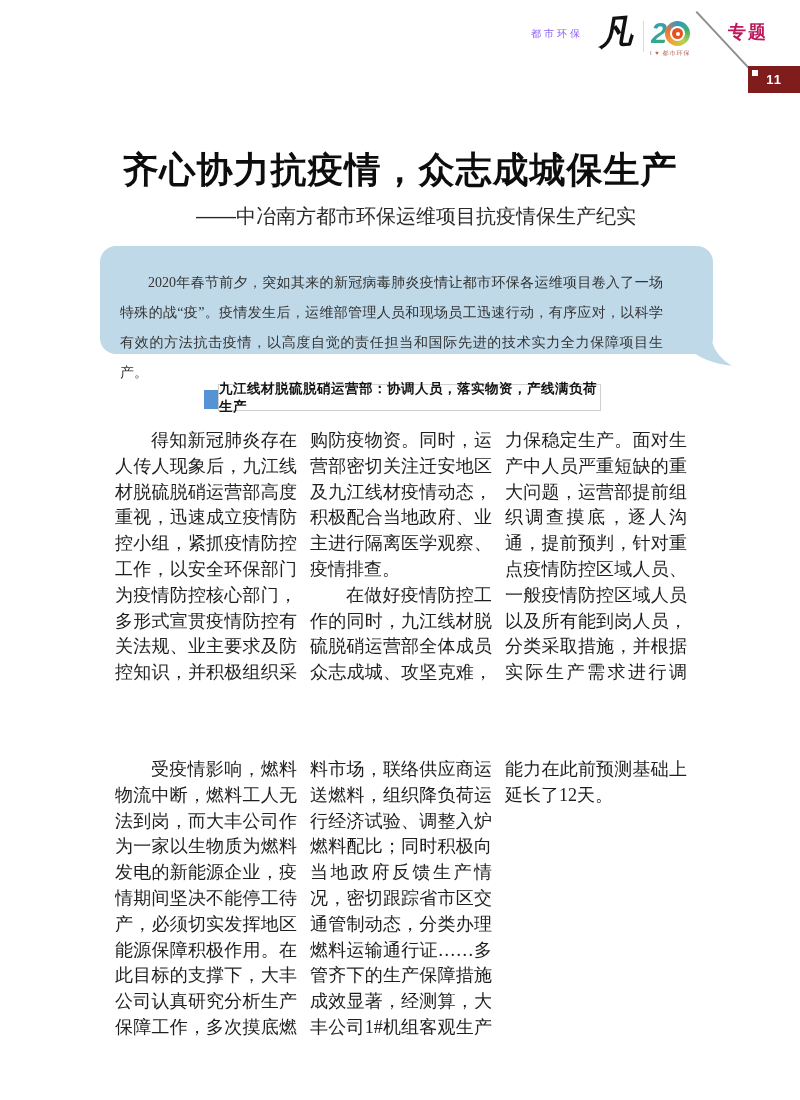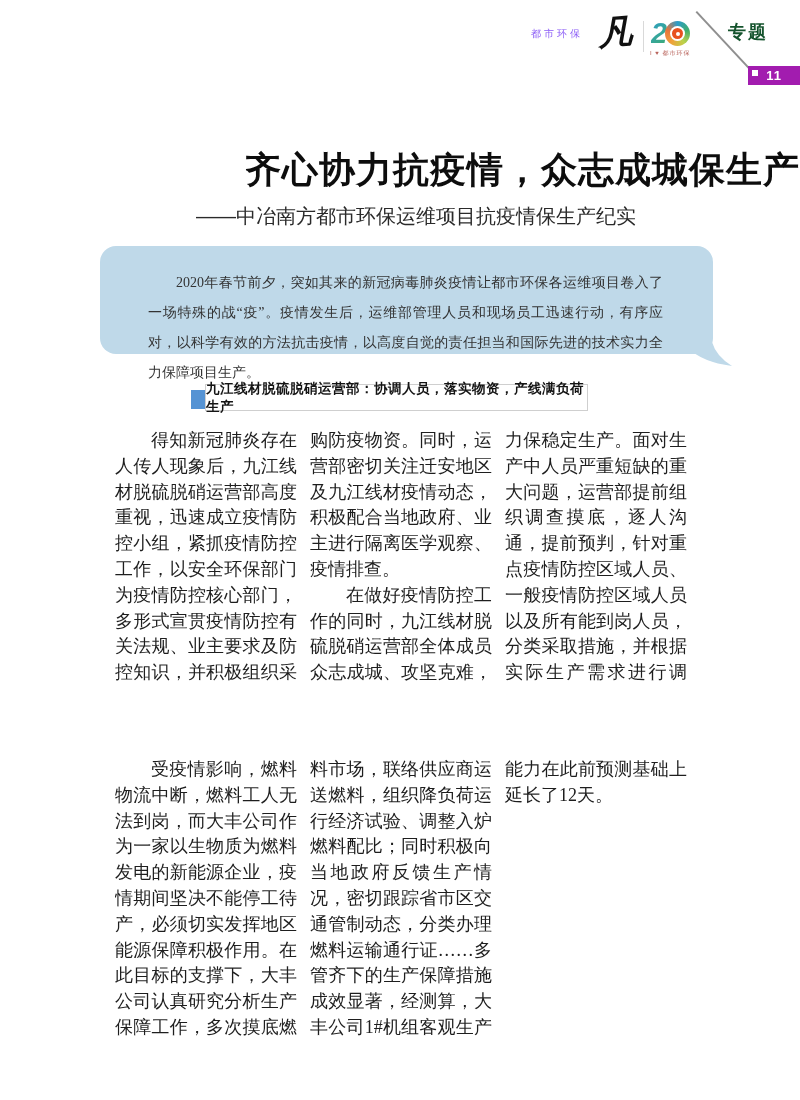--- a/index.html
+++ b/index.html
@@ -22,41 +22,41 @@
               background:linear-gradient(135deg,#2b9cc9,#3fae6e); -webkit-background-clip:text; background-clip:text; -webkit-text-fill-color:transparent; }
   .logo-zero { width:25px; height:25px; border-radius:50%; margin-left:-2px;
                background:conic-gradient(#2b9cc9,#3fae6e,#bcd24a,#f0a13a,#e8743b,#2b9cc9);
                display:flex; align-items:center; justify-content:center; }
   .logo-zero-mid { width:15px; height:15px; border-radius:50%; background:#fff; display:flex; align-items:center; justify-content:center; }
   .logo-zero-core { width:11px; height:11px; border-radius:50%; background:#e8511f; display:flex; align-items:center; justify-content:center; }
   .logo-zero-dot { width:4px; height:4px; border-radius:50%; background:#fff; }
   .logo-tagline { position:absolute; left:650px; top:49px; font-size:6px; color:#b8625a; letter-spacing:1px; white-space:nowrap; }
   .diag-line { position:absolute; left:697px; top:11px; width:84px; height:2px; background:#8f8f8f;
                transform:rotate(47deg); transform-origin:0 0; }
-  .topic-label { position:absolute; left:728px; top:20px; font-size:18px; font-weight:bold; color:#14532d; letter-spacing:2px; }
-  .page-tab { position:absolute; left:748px; top:66px; width:52px; height:19px; background:#a21caf; }
+  .topic-label { position:absolute; left:728px; top:20px; font-size:18px; font-weight:bold; color:#be185d; letter-spacing:2px; }
+  .page-tab { position:absolute; left:748px; top:66px; width:52px; height:27px; background:#7f1d1d; }
   .page-tab-square { position:absolute; left:4px; top:4px; width:6px; height:6px; background:#ffffff; }
   .page-tab-num { position:absolute; left:0; top:0; width:100%; height:100%; display:flex; align-items:center; justify-content:center;
                   color:#fff; font-size:13px; font-weight:bold; letter-spacing:1px; }
 
   
-  .article-title { position:absolute; left:0; top:146px; width:100%; text-align:right;
+  .article-title { position:absolute; left:0; top:146px; width:100%; text-align:center;
                    font-size:36px; font-weight:900; letter-spacing:1px; color:#0d0d0d; }
   .article-subtitle { position:absolute; left:16px; top:203px; width:100%; text-align:center;
                       font-size:20px; font-weight:500; color:#2a2a2a; }
 
   
   .lead-box { position:absolute; left:100px; top:246px; width:613px; height:108px;
               background:#bfd9e9; border-radius:16px; }
-  .lead-text { padding:22px 50px 0 48px; font-family:"Liberation Serif", serif;
+  .lead-text { padding:22px 50px 0 20px; font-family:"Liberation Serif", serif;
                font-size:14px; line-height:30px; color:#333; text-align:justify; text-indent:2em; }
   .lead-tail { position:absolute; left:688px; top:342px; }
 
   
-  .section-heading { position:absolute; left:191px; width:400px; height:28px; }
+  .section-heading { position:absolute; left:204px; width:400px; height:28px; }
   .section-heading .sq { position:absolute; left:0; top:6px; width:19px; height:19px; background:#5593d4; }
   .section-heading .bar { position:absolute; left:14px; top:0; width:383px; height:27px;
                           background:#fff; border:1px solid #cfcfcf;
                           display:flex; align-items:center; justify-content:center;
                           font-size:13.5px; font-weight:bold; color:#141414; letter-spacing:0.5px; }
   #section1-heading { top:384px; }
   #section2-heading { top:708px; }
 
   
   .body-cols { position:absolute; left:115px; width:572px;

